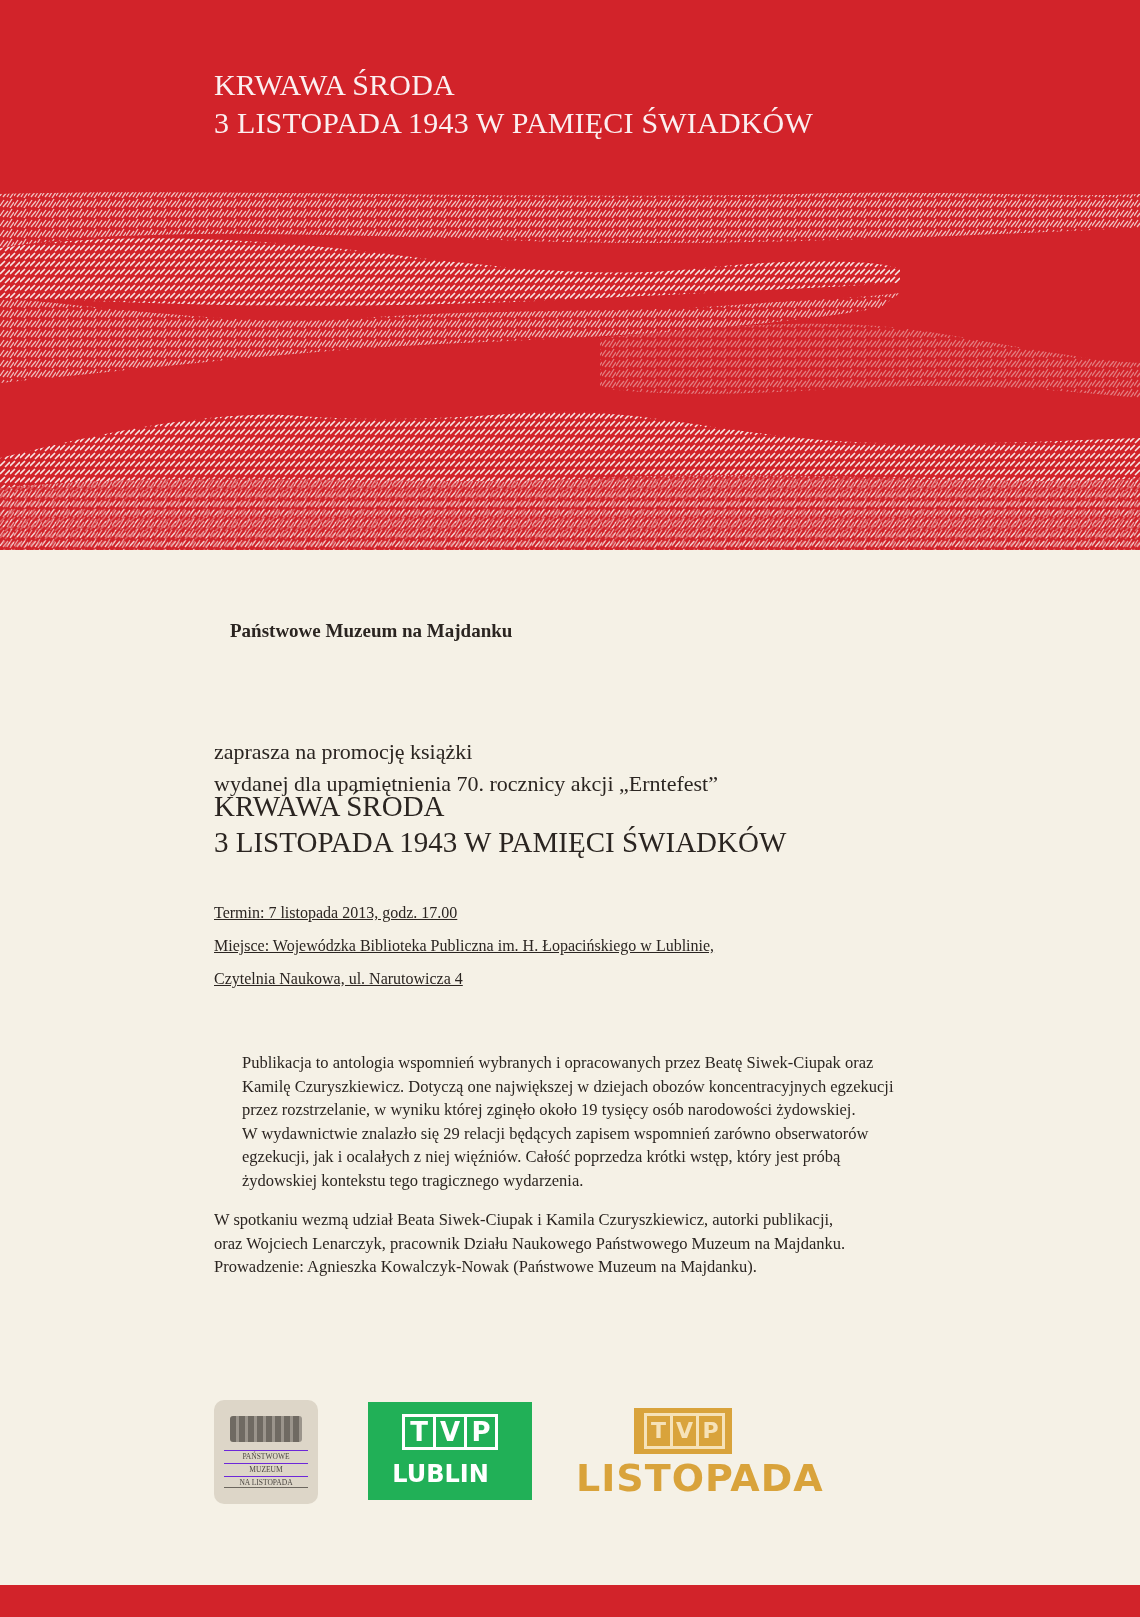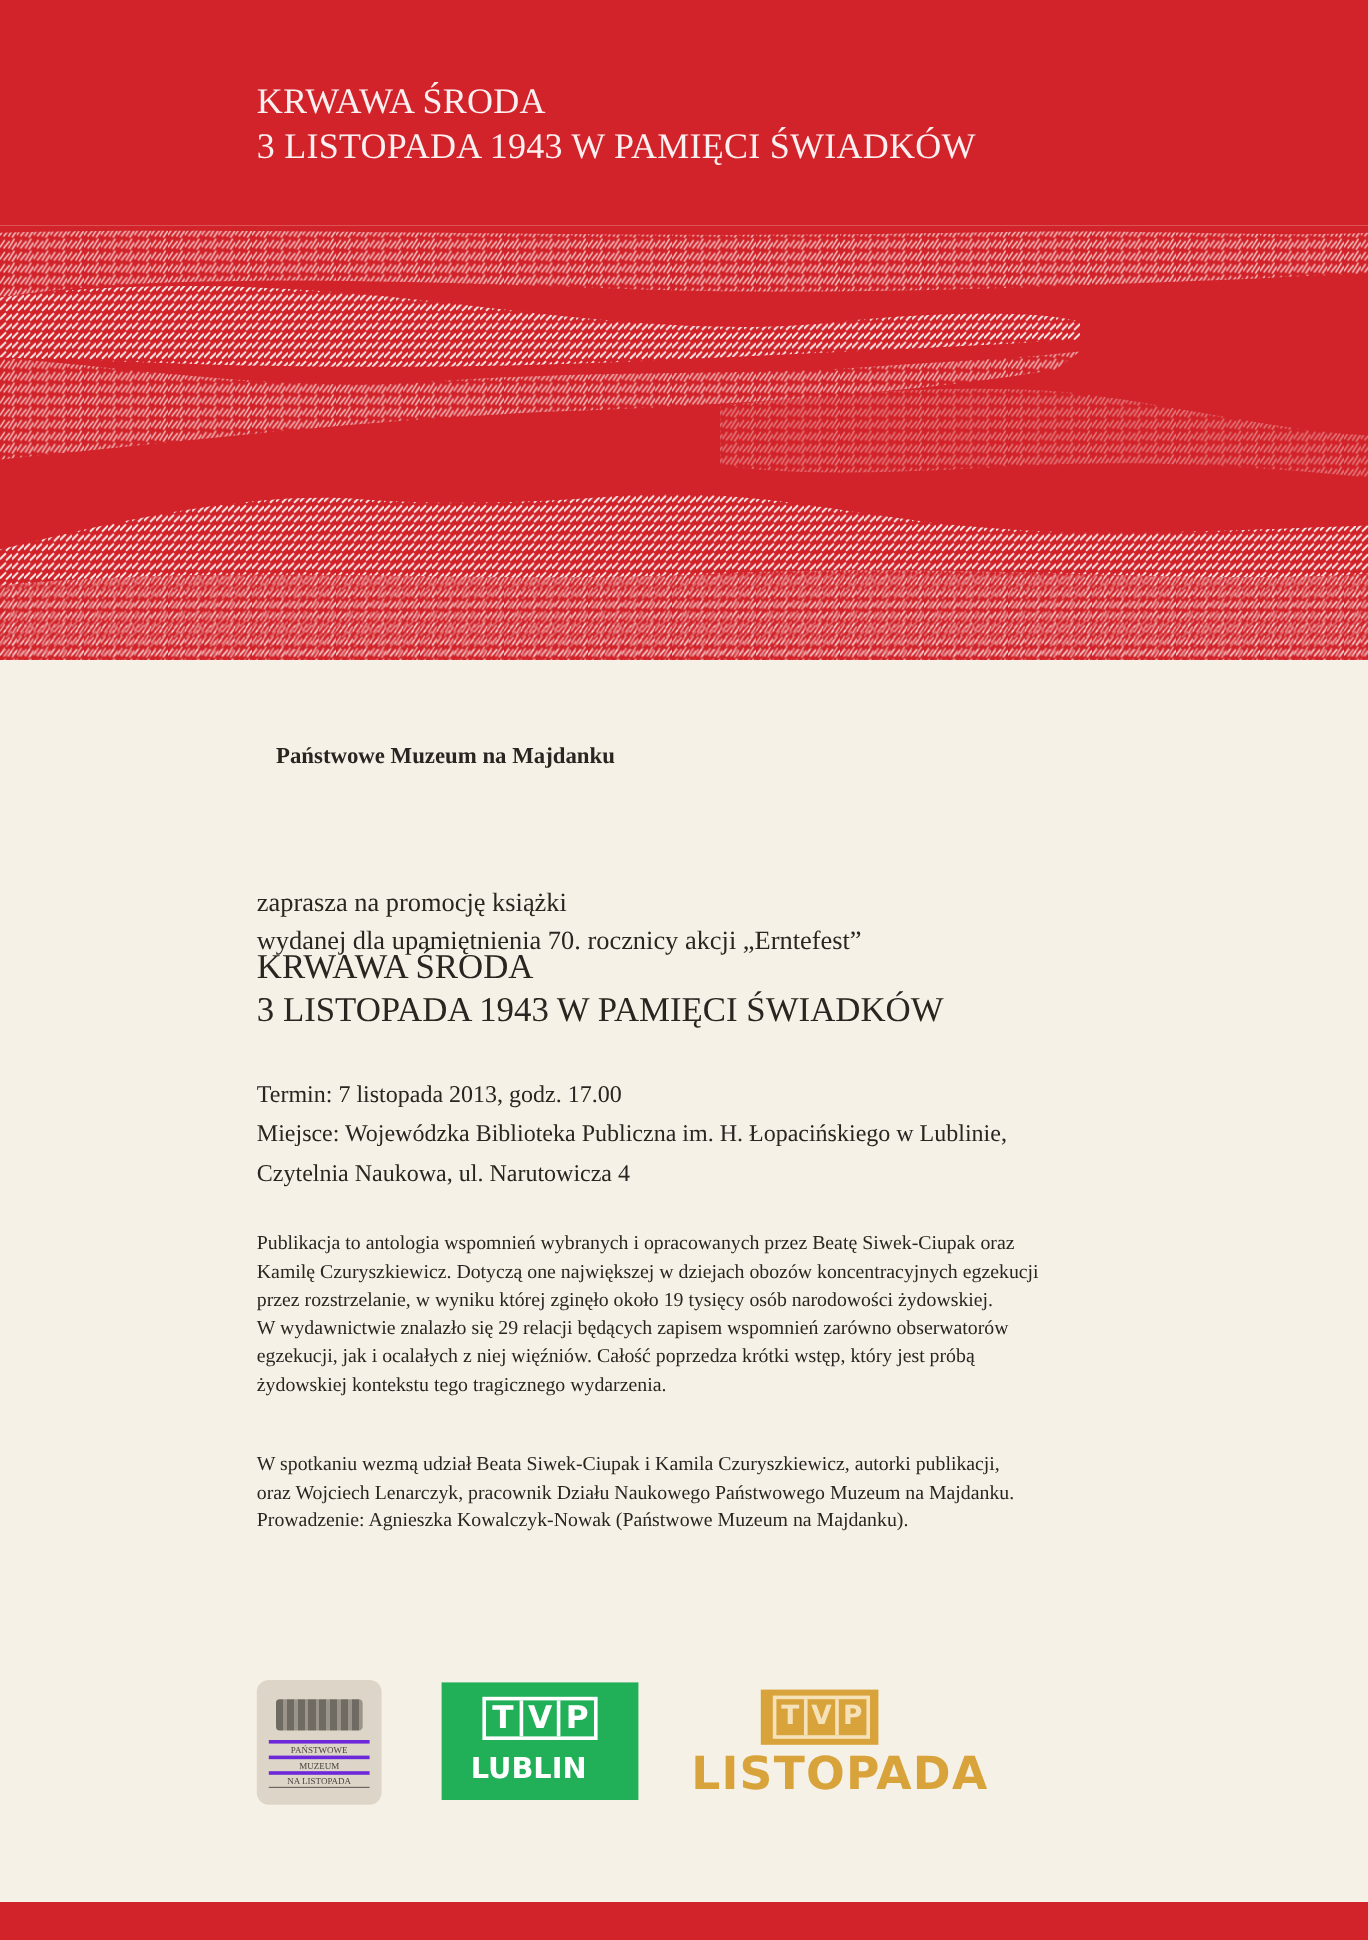--- a/index.html
+++ b/index.html
@@ -4,28 +4,28 @@
 <style>
   html,body{margin:0;padding:0;}
   body{width:1140px;height:1617px;background:#f5f1e6;position:relative;overflow:hidden;font-family:"Liberation Serif","DejaVu Serif",serif;color:#2b2521;}
   .header{position:absolute;left:0;top:0;width:1140px;height:188px;background:#d2232a;}
   .header-title{position:absolute;left:214px;top:66px;color:#fbeff0;font-size:30px;line-height:38px;letter-spacing:0.2px;}
   .landscape{position:absolute;left:0;top:188px;width:1140px;height:362px;background:#d2232a;overflow:hidden;}
   .landscape svg{display:block;}
   .org{position:absolute;left:214px;top:620px;font-size:19px;font-weight:bold;margin-left:16px;}
   .invite{position:absolute;left:214px;top:692px;font-size:22px;line-height:32px;margin-top:44px;}
   .book-title{position:absolute;left:214px;top:788px;font-size:29px;line-height:36px;}
-  .details{position:absolute;left:214px;top:896px;font-size:20px;line-height:33px;}
+  .details{position:absolute;left:214px;top:896px;font-size:16px;line-height:33px;text-decoration:underline;}
   .para{position:absolute;left:214px;font-size:16.5px;line-height:23.5px;width:780px;}
-  .p1{top:1024px;}
+  .p1{top:1051px;margin-left:28px;}
   .p2{top:1208px;}
   .logos{position:absolute;left:214px;top:1400px;height:104px;width:600px;}
   .logo-pmm{position:absolute;left:0;top:0;width:104px;height:104px;background:#ddd6c8;border-radius:10px;}
   .logo-pmm .trees{position:absolute;left:16px;top:16px;width:72px;height:26px;background:repeating-linear-gradient(90deg,#6f6a62 0 6px,#9a948b 6px 9px);border-radius:3px;}
-  .logo-pmm .pmm-line{position:absolute;left:10px;width:84px;text-align:center;font-size:7.5px;color:#4a4540;border-top:3px solid #6d28d9;padding-top:1px;}
+  .logo-pmm .pmm-line{position:absolute;left:10px;width:84px;text-align:center;font-size:7.5px;color:#4a4540;border-top:1px solid #6d28d9;padding-top:1px;}
   .logo-lublin{position:absolute;left:154px;top:2px;width:164px;height:98px;background:#21b057;}
   .tvp-box{position:absolute;display:flex;border:3px solid #fff;}
   .tvp-box span{display:block;width:28px;height:30px;border-right:3px solid #fff;color:#fff;font-family:"DejaVu Sans",sans-serif;font-weight:bold;font-size:26px;line-height:30px;text-align:center;}
   .tvp-box span:last-child{border-right:none;}
   .lublin-tvp{left:34px;top:12px;}
   .lublin-txt{position:absolute;left:0;width:145px;top:58px;text-align:center;color:#fff;font-family:"DejaVu Sans",sans-serif;font-weight:bold;font-size:24px;}
   .logo-historia{position:absolute;left:362px;top:0;width:220px;height:104px;}
   .historia-tvp{position:absolute;left:58px;top:8px;width:98px;height:46px;background:#d9a33b;}
   .historia-tvp .tvp-box{left:10px;top:5px;border-color:#f6e2b8;}
   .historia-tvp .tvp-box span{color:#f6e2b8;border-right-color:#f6e2b8;width:23px;height:30px;font-size:22px;}

